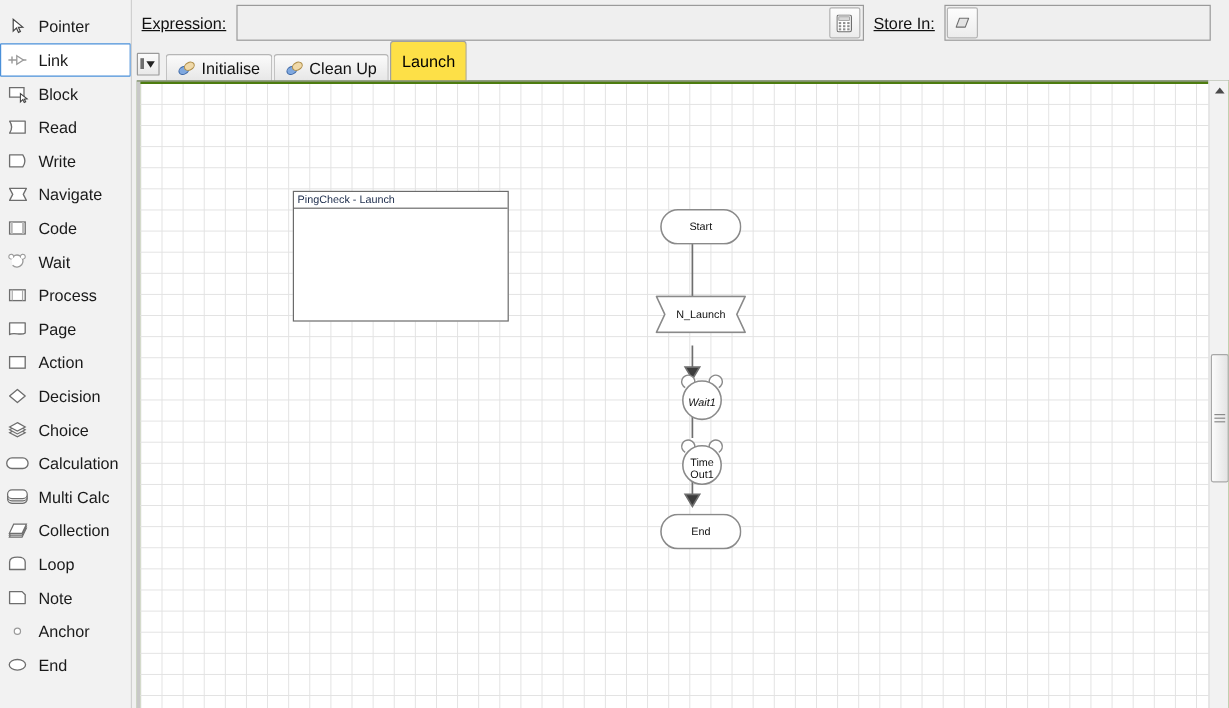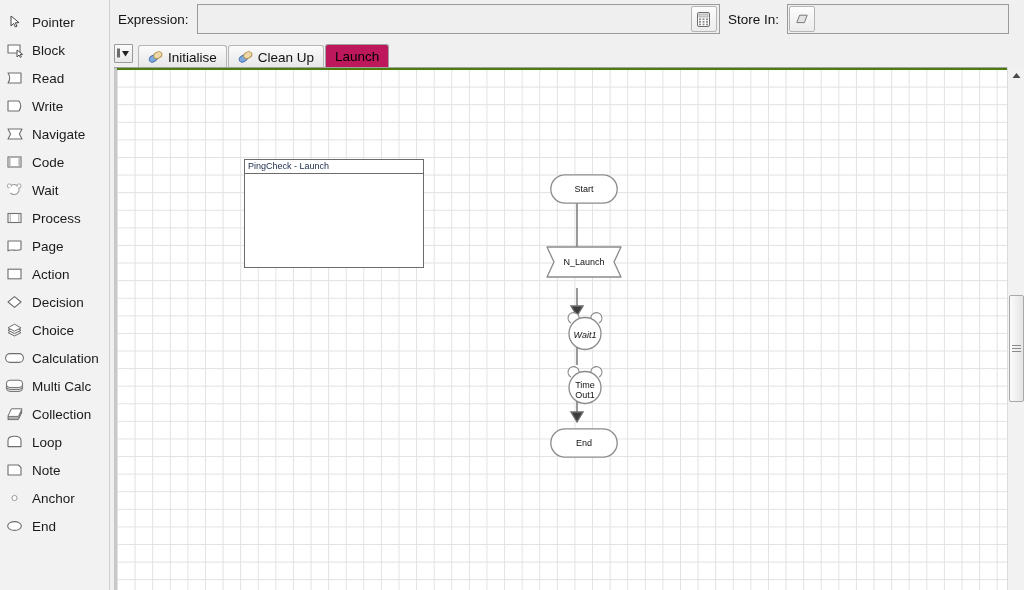--- a/index.html
+++ b/index.html
@@ -30,21 +30,21 @@
     display: flex; align-items: center; justify-content: center;
   }
   .tool-ico svg { display: block; overflow: visible; }
   .tool-label { white-space: nowrap; }
 
   
   #topbar {
     position: absolute; left: 110px; top: 0; width: 914px; height: 38px;
     background: #f0f0f0; display: flex; align-items: center;
   }
-  .bar-label { font-size: 13.5px; color: #111; margin: 0 8px 0 8px; white-space: nowrap; }
+  .bar-label { font-size: 13.5px; color: #111; margin: 0 8px 0 8px; white-space: nowrap; text-decoration: underline; }
   #expr-wrap {
     position: relative; height: 30px; flex: 1 1 auto;
     border: 1px solid #9a9a9a; background: #efefef; display: flex; align-items: center;
   }
   #expr-input {
     flex: 1 1 auto; height: 26px; border: 0; outline: 0;
     background: transparent; font-family: "Liberation Sans", sans-serif;
     font-size: 13px; padding: 0 4px; color: #111;
   }
   .mini-btn {
@@ -83,21 +83,21 @@
   }
   .tab {
     display: flex; align-items: center; height: 23px;
     padding: 0 9px; margin-right: 1px;
     font-size: 13.5px; color: #111; white-space: nowrap;
     background: linear-gradient(#fbfbfb,#e6e6e6);
     border: 1px solid #b6b6b6; border-bottom: 0;
     border-radius: 3px 3px 0 0;
   }
   .tab.active {
-    background: #be185d; height: 24px;
+    background: #fde047; height: 34px;
     border-color: #a0a0a0; color: #000; justify-content: flex-end;
   }
   .tab-ico { width: 15px; height: 14px; margin-right: 5px; flex: 0 0 15px; }
   #tab-rail {
     flex: 1 1 auto; height: 1px; background: #a0a0a0; align-self: flex-end;
     margin-bottom: 0;
   }
 
   
   #canvas-outer {
@@ -168,20 +168,30 @@
 <div id="app">
 
   <div id="toolbox">
       <div class="tool-item">
         <span class="tool-ico">
           <svg width="20" height="16" viewBox="0 0 20 16">
             <path d="M5 2 L5 12 L7.7 9.4 L9.4 13 L11 12.2 L9.3 8.8 L13 8.6 Z" fill="#ffffff" stroke="#444" stroke-width="1"></path>
           </svg>
         </span>
         <span class="tool-label">Pointer</span>
+      </div>
+      <div class="tool-item selected">
+        <span class="tool-ico">
+          <svg width="20" height="16" viewBox="0 0 20 16">
+            <line x1="1" y1="8" x2="16" y2="8" stroke="#9a9a9a" stroke-width="1.2"></line>
+                <line x1="4" y1="5" x2="4" y2="11" stroke="#9a9a9a" stroke-width="1.2"></line>
+                <path d="M8 4.5 L13.5 8 L8 11.5 Z" fill="#ffffff" stroke="#9a9a9a" stroke-width="1.1"></path>
+          </svg>
+        </span>
+        <span class="tool-label">Link</span>
       </div>
       <div class="tool-item">
         <span class="tool-ico">
           <svg width="20" height="16" viewBox="0 0 20 16">
             <path d="M2 3 H14 V11 H2 Z" fill="#ffffff" stroke="#6e6e6e" stroke-width="1.1"></path>
                 <path d="M11 8 L11 15 L13 13 L14.2 15.4 L15.4 14.8 L14.2 12.6 L16.6 12.4 Z" fill="#ffffff" stroke="#444" stroke-width="0.9"></path>
           </svg>
         </span>
         <span class="tool-label">Block</span>
       </div>

